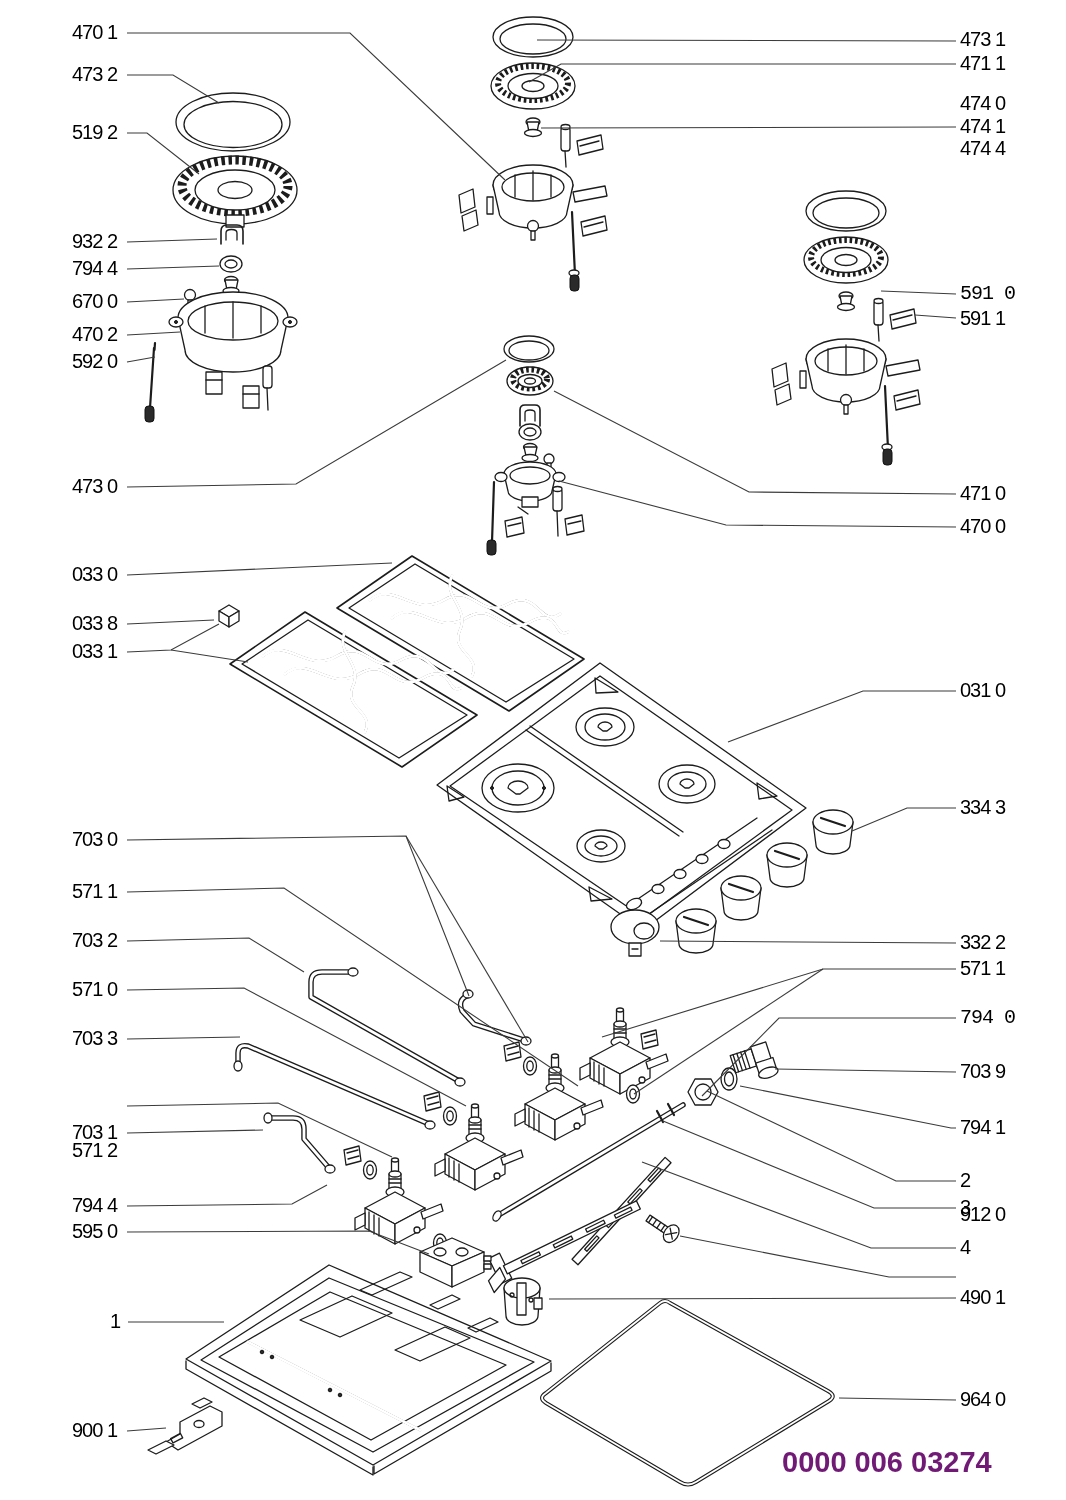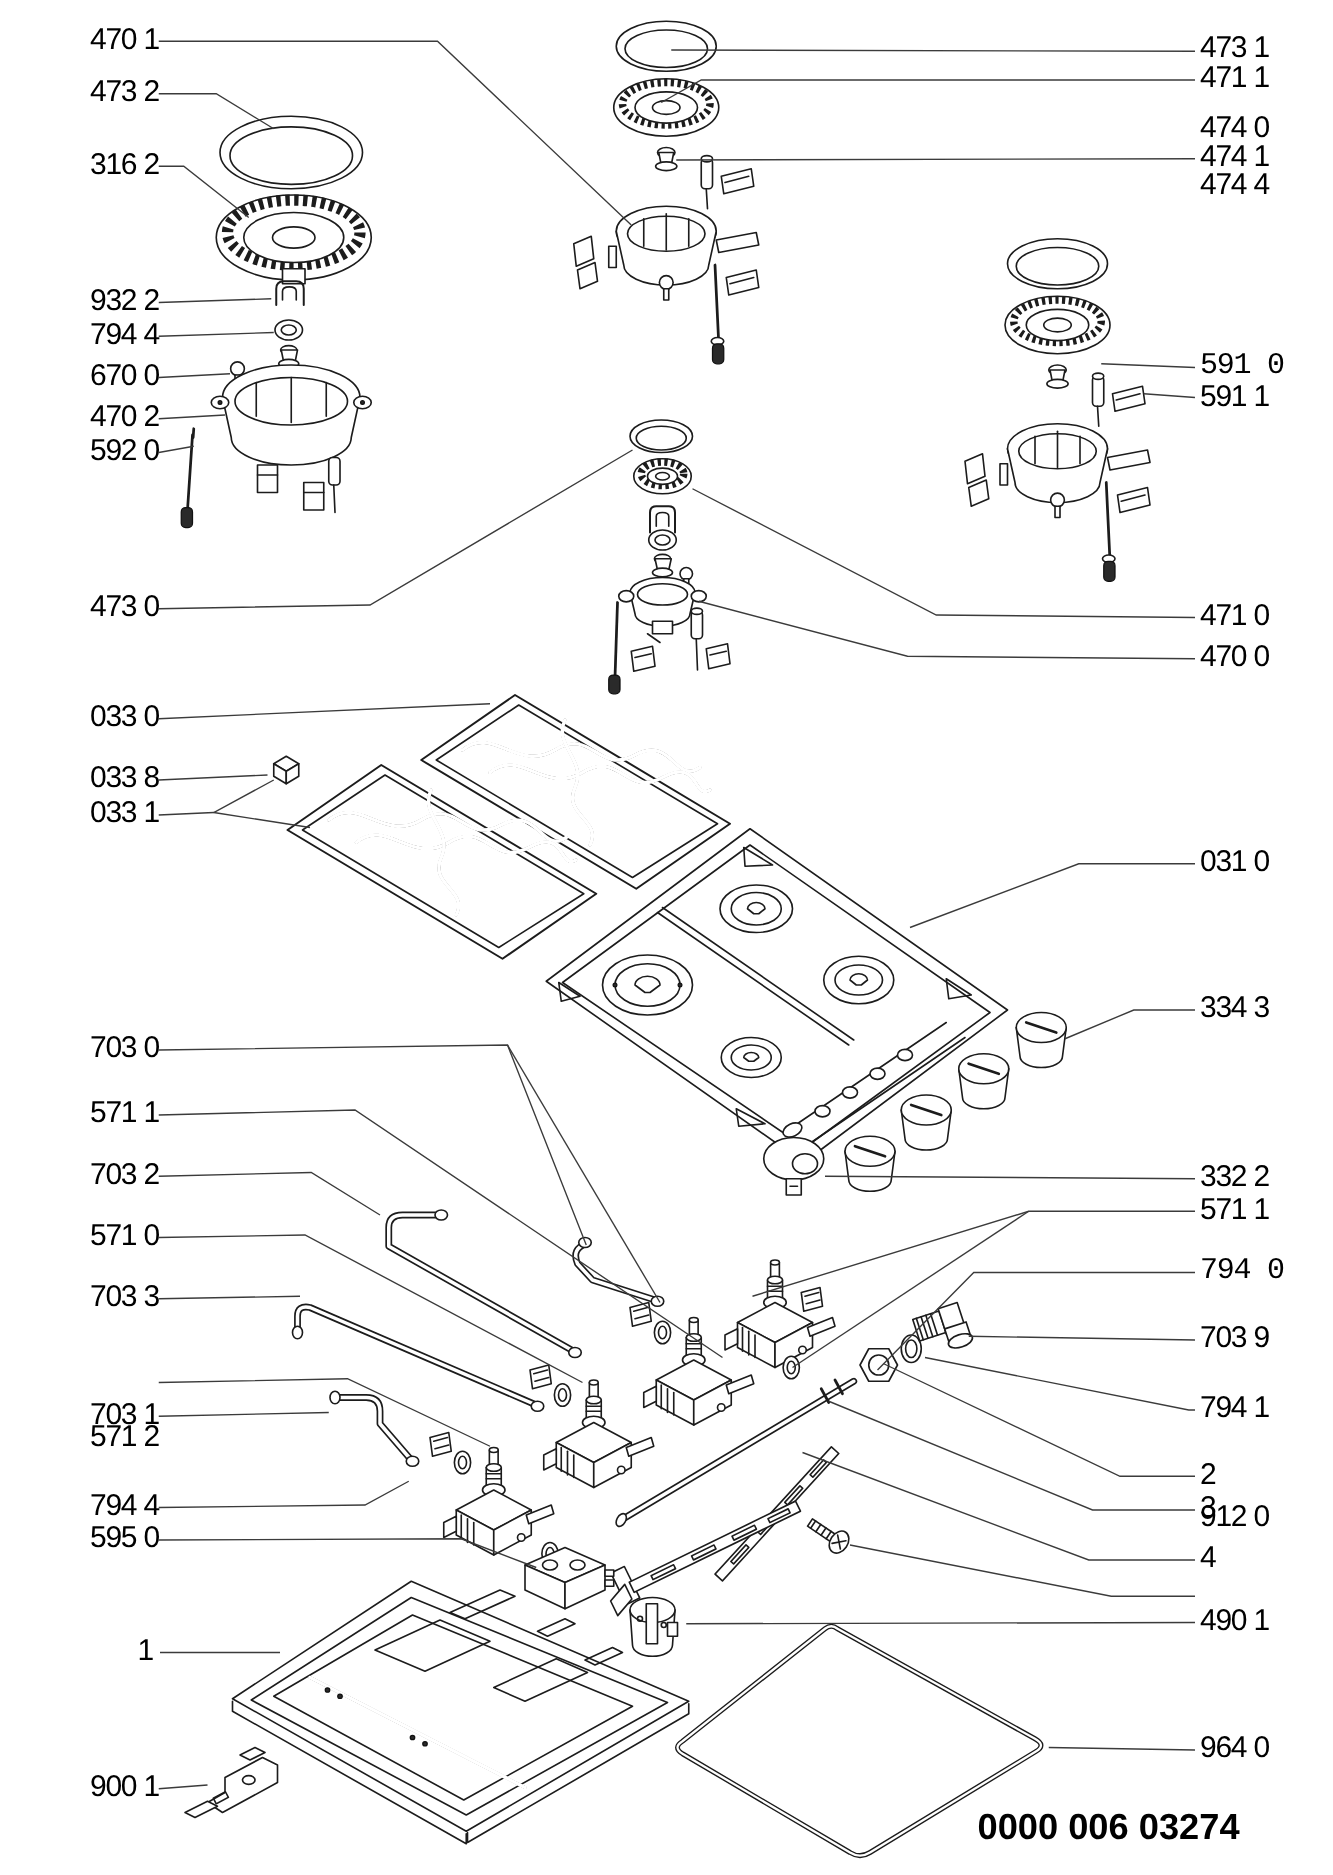--- a/index.html
+++ b/index.html
@@ -1,22 +1,22 @@
 <!DOCTYPE html>
 <html><head>
 <meta charset="utf-8">
 <style>
   html,body{margin:0;padding:0;background:#fff;}
   .stage{position:relative;width:1066px;height:1500px;background:#fff;overflow:hidden;
          font-family:"Liberation Sans", sans-serif;}
   .stage svg{position:absolute;left:0;top:0;}
   #labels{position:absolute;left:0;top:0;width:1066px;height:1500px;pointer-events:none;}
-  .part-label{position:absolute;transform:translateY(-54%);font-size:24px;letter-spacing:-1px;
+  .part-label{position:absolute;transform:translateY(-54%);font-size:20px;letter-spacing:-1px;
               color:#000;white-space:nowrap;}
-  .code{position:absolute;left:782px;top:1446px;font-size:29px;font-weight:700;color:#000000;
+  .code{position:absolute;left:782px;top:1446px;font-size:29px;font-weight:700;color:#701a75;
         letter-spacing:0px;white-space:nowrap;}
   
   .ln{fill:none;stroke:#1c1c1c;stroke-width:1.3;stroke-linejoin:round;stroke-linecap:round;}
   .fw{fill:#fff;stroke:#1c1c1c;stroke-width:1.3;stroke-linejoin:round;stroke-linecap:round;}
   .fw2{fill:none;stroke:#1c1c1c;stroke-width:1.6;stroke-linejoin:round;stroke-linecap:round;}
   .w2{fill:none;stroke:#1c1c1c;stroke-width:2.2;stroke-linecap:round;}
   .dark{fill:#2a2a2a;stroke:#111;stroke-width:1;}
   .teeth{fill:none;stroke:#1c1c1c;stroke-width:9;stroke-dasharray:3.5 3.6;}
   .teeth2{fill:none;stroke:#1c1c1c;stroke-width:6;stroke-dasharray:2.6 2.8;}
   .tube{fill:none;stroke:#1c1c1c;stroke-width:5.5;stroke-linecap:round;stroke-linejoin:round;}
@@ -431,21 +431,21 @@
         <polyline points="642,1162 871,1248 956,1248" class="leader"></polyline>
         <polyline points="680,1236 889,1277 956,1277" class="leader"></polyline>
         <polyline points="549,1299 956,1298" class="leader"></polyline>
         <polyline points="839,1398 956,1400" class="leader"></polyline>
       </g>
 </svg>
 
 <div id="labels">
       <div class="part-label" style="left: 72px; top: 33px;">470 1</div>
       <div class="part-label" style="left: 72px; top: 75px;">473 2</div>
-      <div class="part-label" style="left: 72px; top: 133px;">316 2</div>
+      <div class="part-label" style="left: 72px; top: 133px;">519 2</div>
       <div class="part-label" style="left: 72px; top: 242px;">932 2</div>
       <div class="part-label" style="left: 72px; top: 269px;">794 4</div>
       <div class="part-label" style="left: 72px; top: 302px;">670 0</div>
       <div class="part-label" style="left: 72px; top: 335px;">470 2</div>
       <div class="part-label" style="left: 72px; top: 362px;">592 0</div>
       <div class="part-label" style="left: 72px; top: 487px;">473 0</div>
       <div class="part-label" style="left: 72px; top: 575px;">033 0</div>
       <div class="part-label" style="left: 72px; top: 624px;">033 8</div>
       <div class="part-label" style="left: 72px; top: 652px;">033 1</div>
       <div class="part-label" style="left: 72px; top: 840px;">703 0</div>

